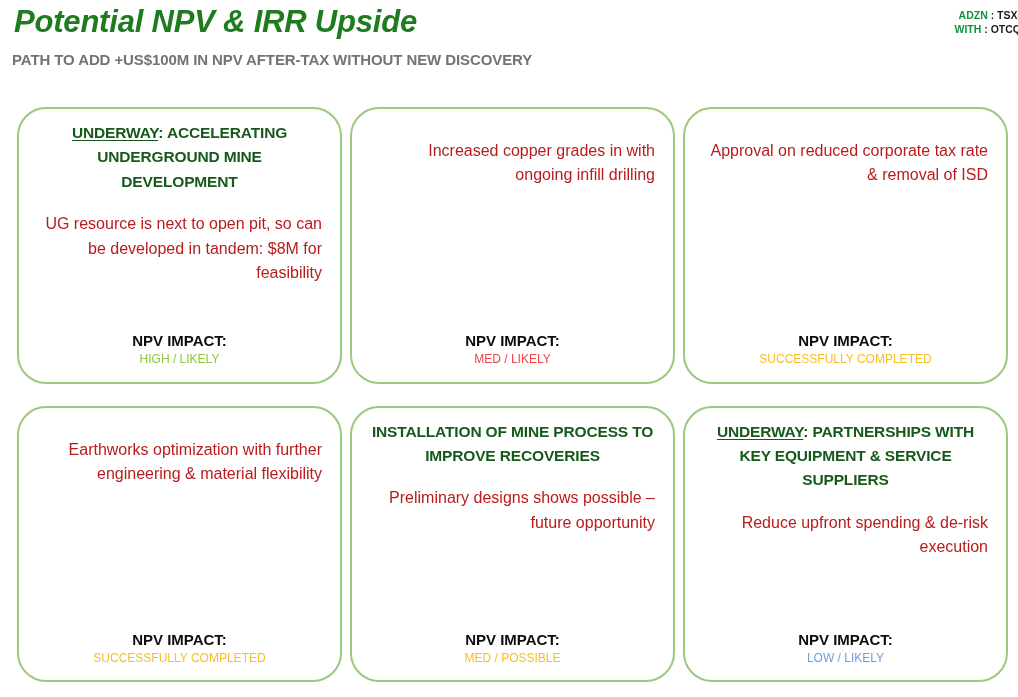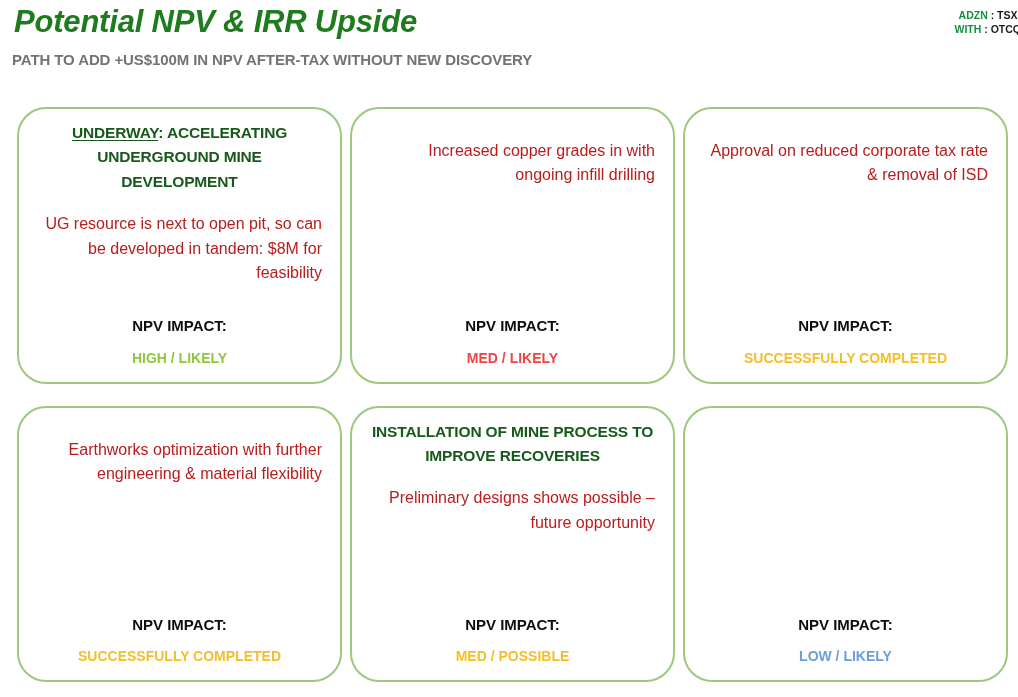--- a/index.html
+++ b/index.html
@@ -109,25 +109,25 @@
     line-height: 1.52;
     margin: 0;
     font-weight: normal;
     text-align: right;
   }
   .card-impact-label {
     font-size: 15px;
     font-weight: bold;
     color: #0d0d0d;
     line-height: 1.35;
-    margin: 12px;
+    margin: 0;
   }
   .card-impact-value {
-    font-size: 14px;
-    font-weight: bold;
+    font-size: 12px;
+    font-weight: normal;
     line-height: 1.35;
     margin: 0;
   }
   .spacer-flex { flex: 1 1 auto; min-height: 6px; }
 
   
   .card .gap-after-heading { height: 18px; flex: 0 0 auto; }
 </style>
 </head>
 <body>
@@ -184,19 +184,21 @@
   <div class="card">
     <div class="card-heading"><span>INSTALLATION OF MINE PROCESS TO IMPROVE RECOVERIES</span></div>
     <div class="gap-after-heading"></div>
     <div class="card-body">Preliminary designs shows possible – future opportunity</div>
     <div class="spacer-flex"></div>
     <div class="card-impact-label">NPV IMPACT:</div>
     <div class="card-impact-value" style="color: rgb(245, 190, 40); text-align: center;">MED / POSSIBLE</div>
   </div>
 
   <div class="card">
-    <div class="gap-after-heading"></div>
+    <div class="card-heading"><span class="status-prefix">UNDERWAY</span><span>: PARTNERSHIPS WITH KEY EQUIPMENT &amp; SERVICE SUPPLIERS</span></div>
+    <div class="gap-after-heading"></div>
+    <div class="card-body">Reduce upfront spending &amp; de-risk execution</div>
     <div class="spacer-flex"></div>
     <div class="card-impact-label">NPV IMPACT:</div>
     <div class="card-impact-value" style="color: rgb(109, 158, 219); text-align: right;">LOW / LIKELY</div>
   </div>
 
 </div>
 
 </body></html>

